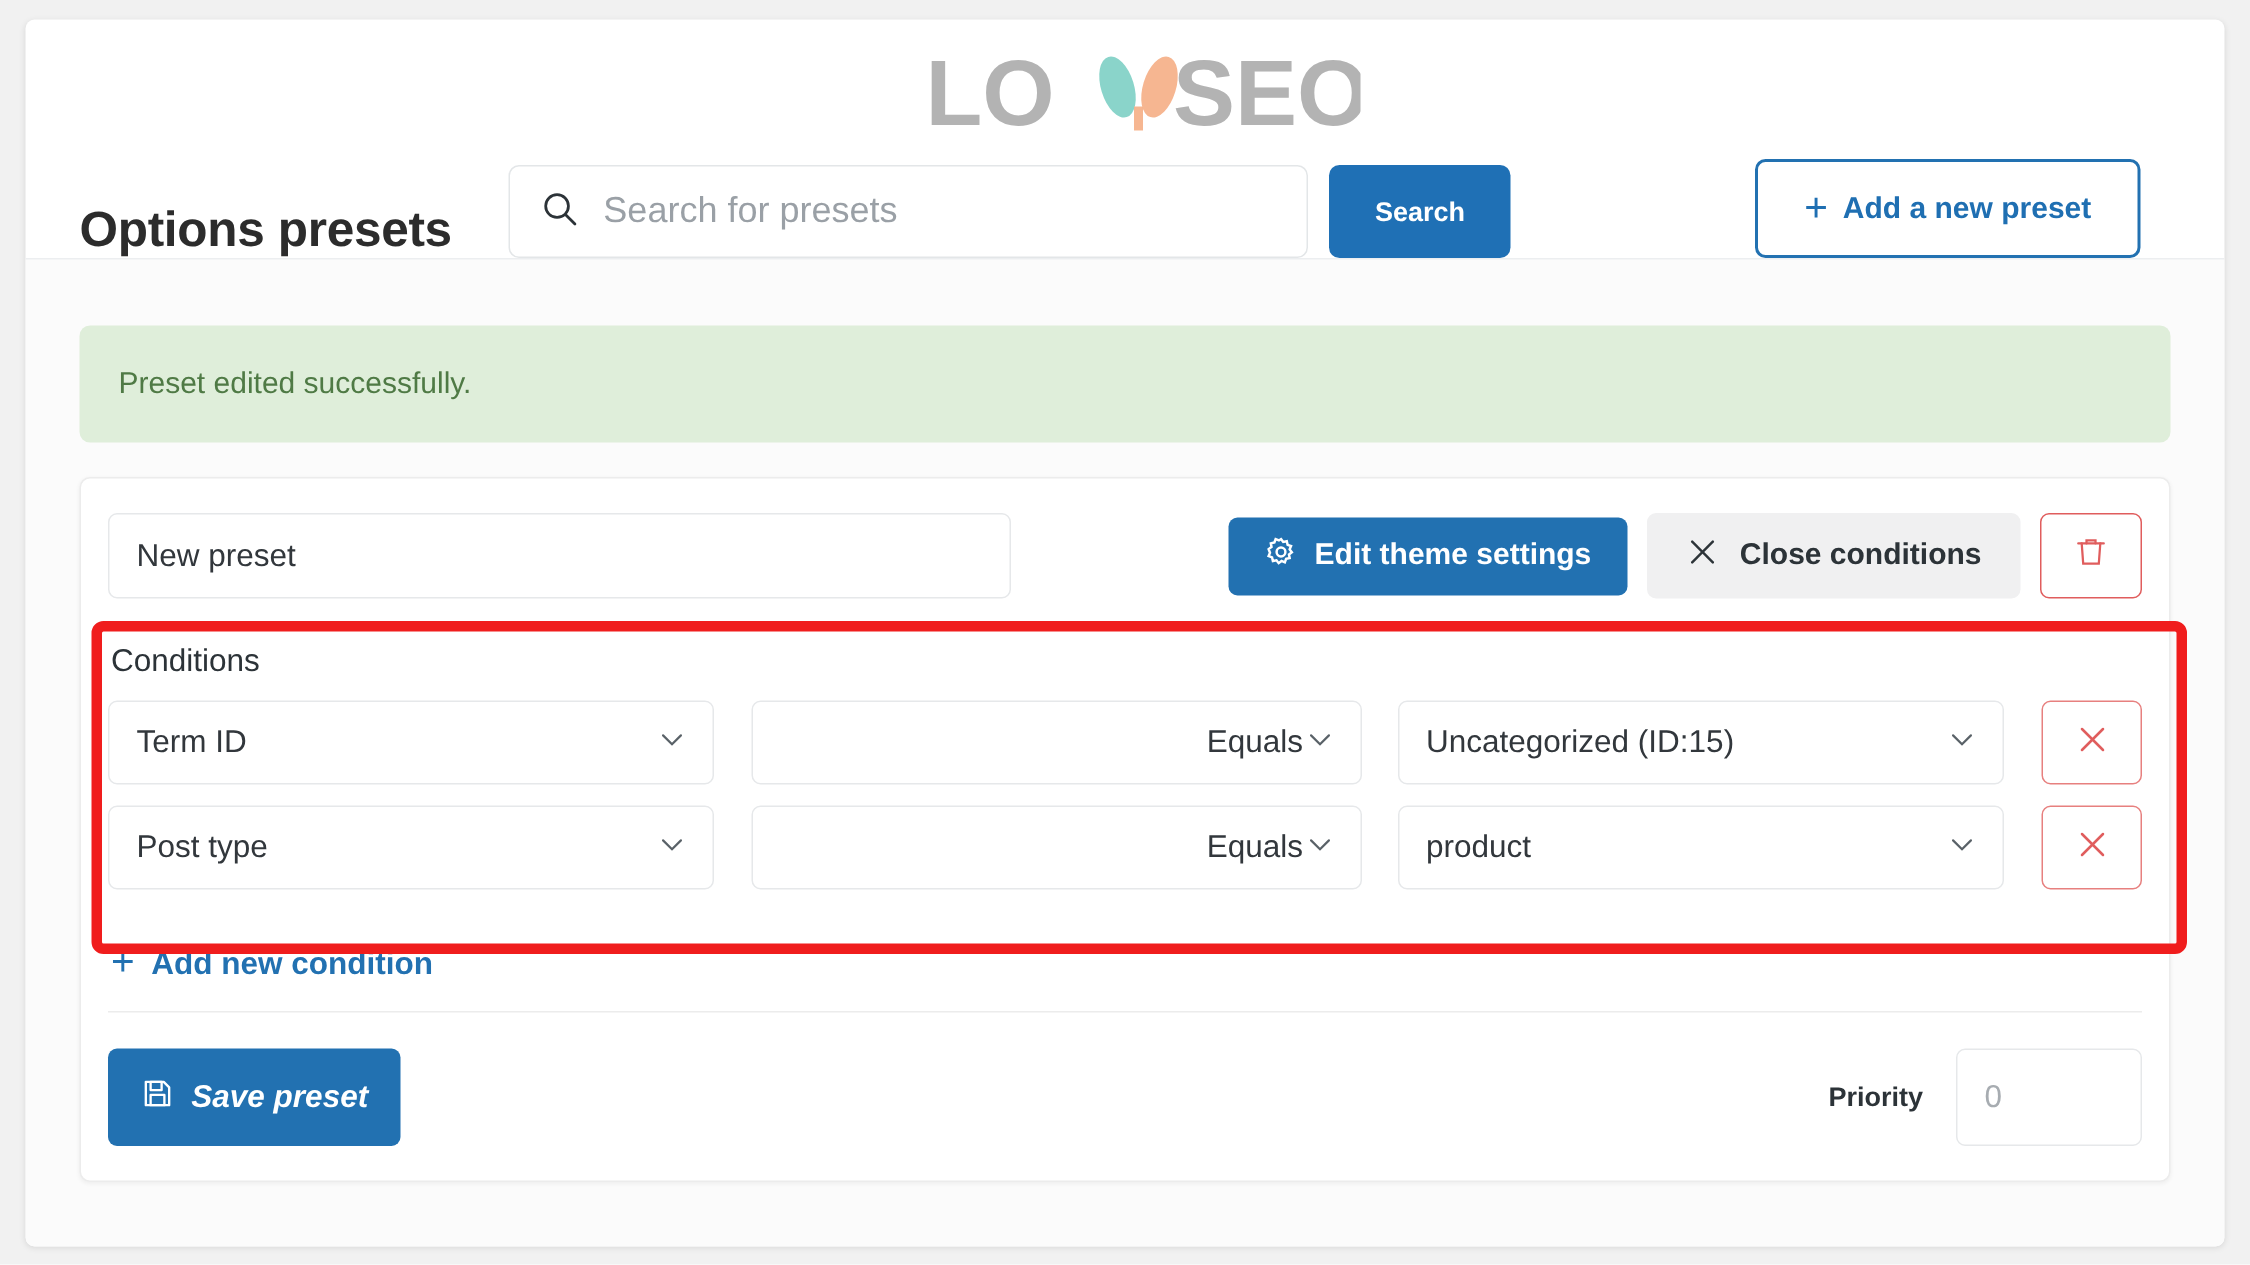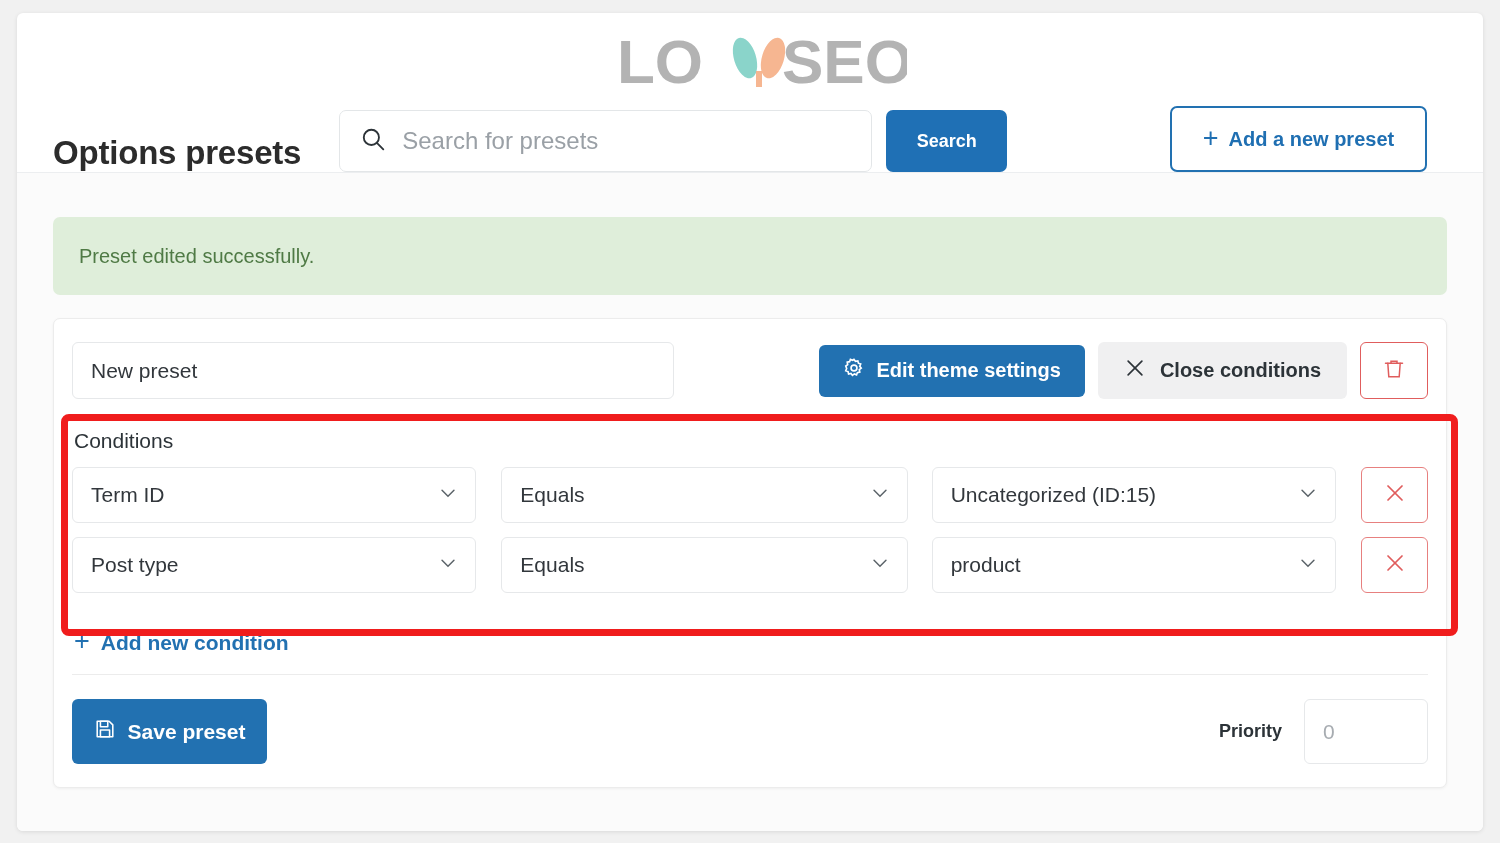--- a/index.html
+++ b/index.html
@@ -274,21 +274,21 @@
     height: 56px;
     border: 1px solid #e6e8ea;
     border-radius: 6px;
     background: #ffffff;
     display: flex;
     align-items: center;
     padding: 0 16px 0 18px;
     cursor: pointer;
   }
   .select-field.w-type  { width: 410px; }
-  .select-field.w-op    { width: 412px; margin-left: 25px; }
+  .select-field.w-op    { width: 412px; margin-left: 25px; text-align: right; }
   .select-field.w-value { width: 410px; margin-left: 24px; }
 
   .select-text {
     flex: 1;
     font-size: 21px;
     color: #32373c;
     white-space: nowrap;
     overflow: hidden;
   }
 
@@ -342,20 +342,21 @@
     border-radius: 6px;
     color: #ffffff;
     font-family: "Liberation Sans", sans-serif;
     font-size: 21px;
     font-weight: 700;
     display: inline-flex;
     align-items: center;
     justify-content: center;
     gap: 12px;
     cursor: pointer;
+    font-style: italic;
   }
 
   .priority-group {
     margin-left: auto;
     display: flex;
     align-items: center;
     gap: 22px;
   }
 
   .priority-label {

